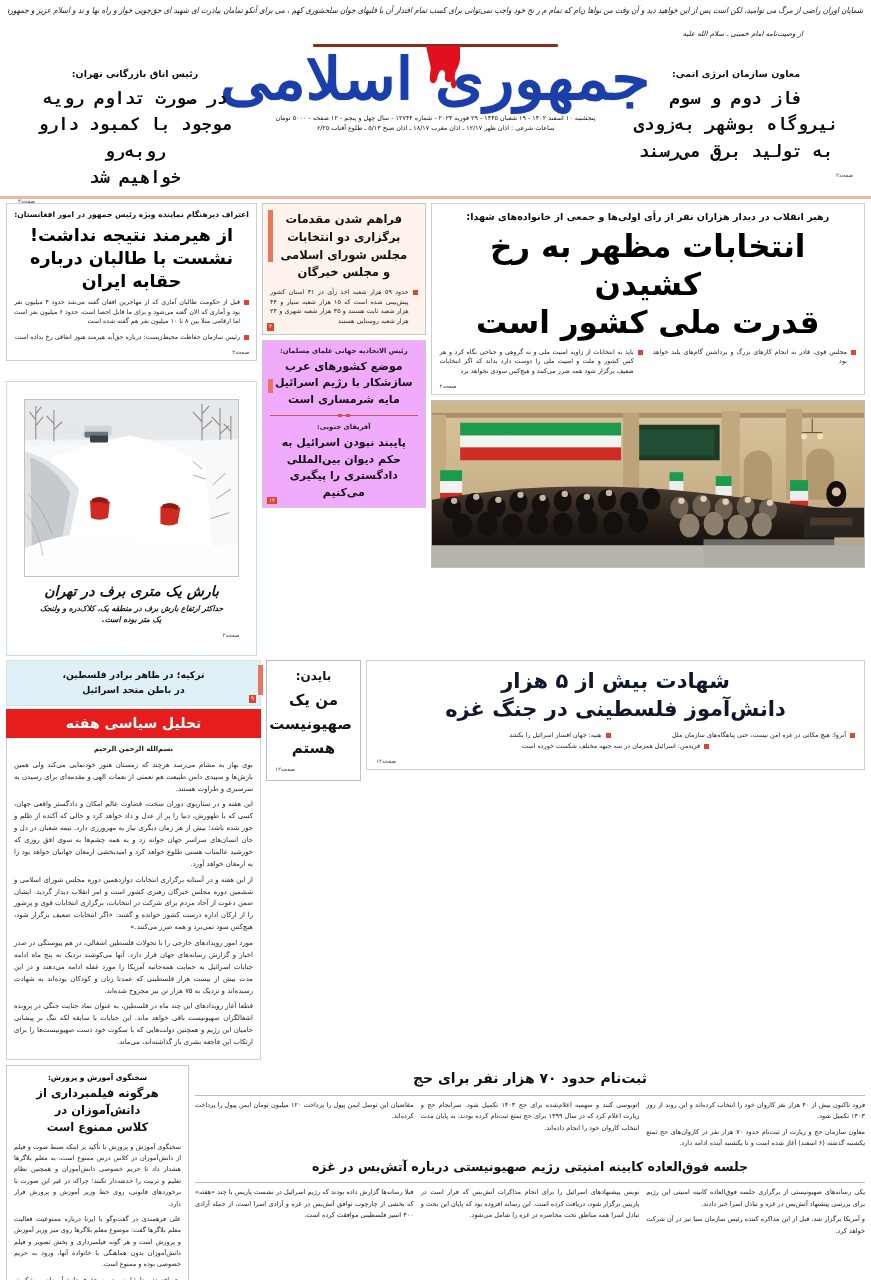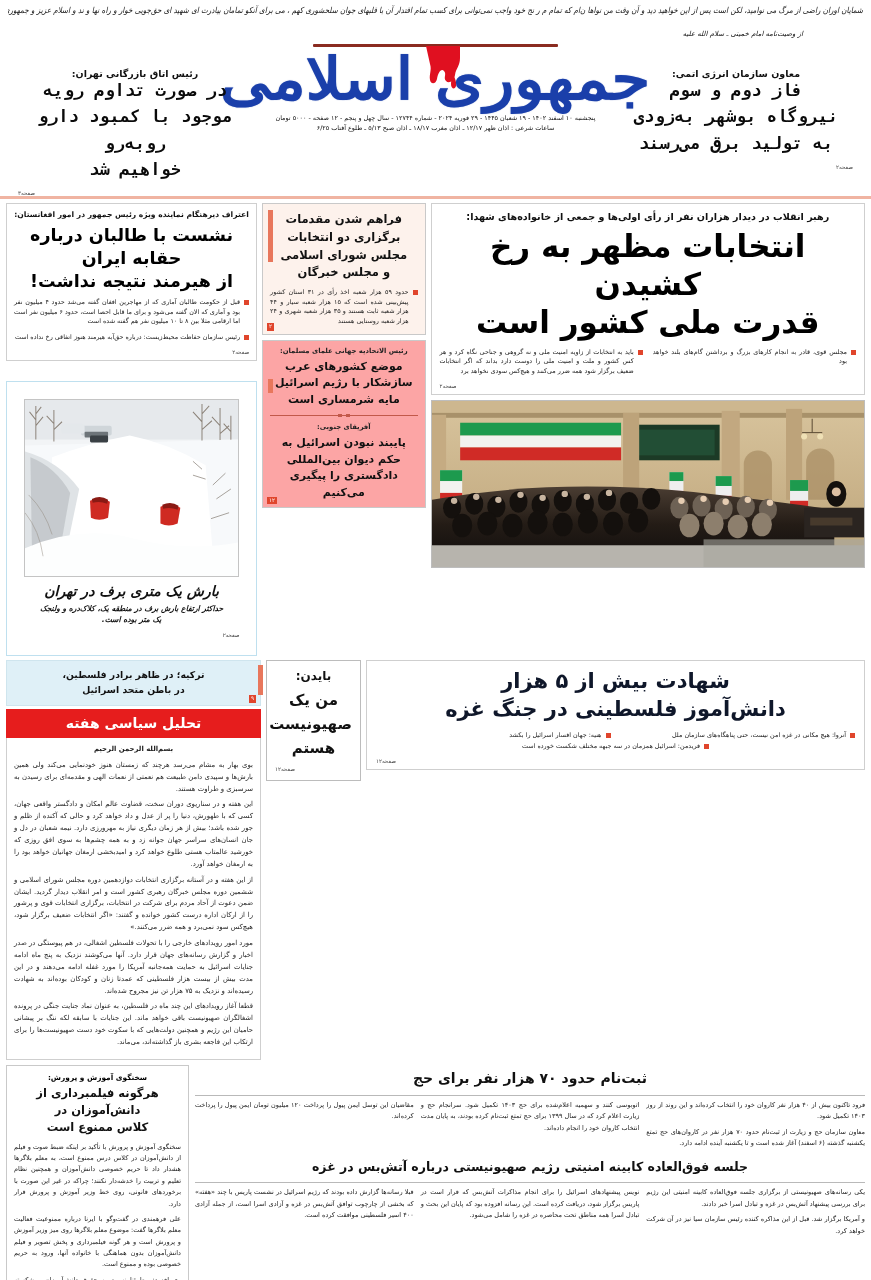--- a/index.html
+++ b/index.html
@@ -55,21 +55,21 @@
     font-family: "DejaVu Sans", sans-serif;
   }
 
   .head-side {
     position: absolute; top: 68px; width: 258px;
     text-align: center; direction: rtl;
   }
   .head-side.right { right: 6px; }
   .head-side.left  { left: 6px; }
   .head-kicker {
-    font-size: 9.5px; color: #111; font-weight: bold; 
+    font-size: 9.5px; color: #111; font-weight: bold; margin-bottom: 8px;
     font-family: "DejaVu Sans", sans-serif;
   }
   .head-main {
     font-size: 17px; font-weight: bold; color: #0a0a0a; line-height: 1.55;
     font-family: Liberation Mono, monospace;
   }
   .page-ref {
     font-size: 5.5px; color: #444; margin-top: 6px; text-align: right;
   }
   .head-side.right .page-ref { text-align: right; padding-right: 12px; }
@@ -127,21 +127,21 @@
     font-size: 11.5px; font-weight: bold; color: #111; text-align: center;
     line-height: 1.55; font-family: "DejaVu Sans", sans-serif;
   }
   .box-body { margin-top: 6px; }
   .mini-num {
     position: absolute; bottom: 3px; left: 4px;
     background:#e0452c; color:#fff; font-size: 5.5px; padding: 1px 2px; line-height:1;
   }
 
   .box-white {
-    margin-top: 5px; border: 1px solid #c9c9c9; background: #fca5a5;
+    margin-top: 5px; border: 1px solid #c9c9c9; background: #f0abfc;
     padding: 6px 7px; direction: rtl; position: relative;
   }
   .sub-kicker { font-size: 6.8px; text-align:center; color:#222; margin-bottom: 4px; font-weight:bold;}
   .sub-title {
     font-size: 11px; font-weight: bold; color:#111; text-align:center; line-height:1.5;
     font-family:"DejaVu Sans", sans-serif;
   }
   .dot-rule {
     margin: 7px 0; height: 1px; background:#c2594a; position: relative;
   }
@@ -455,22 +455,22 @@
         <div class="sub-kicker">آفریقای جنوبی:</div>
         <div class="sub-title">پایبند نبودن اسرائیل به حکم دیوان بین‌المللی دادگستری را پیگیری می‌کنیم</div>
         <div class="mini-num">۱۲</div>
       </div>
     </div>
 
     <div class="col-left">
       <div class="afghan">
         <div class="afghan-kicker">اعتراف دیرهنگام نماینده ویژه رئیس جمهور در امور افغانستان:</div>
         <div class="afghan-title">
+          <div>از هیرمند نتیجه نداشت!</div>
           <div>نشست با طالبان درباره حقابه ایران</div>
-          <div>از هیرمند نتیجه نداشت!</div>
         </div>
         <div class="bullets">
           <div class="bul">
             <span class="bsq"></span>
             <span class="bul-text">قبل از حکومت طالبان آماری که از مهاجرین افغان گفته می‌شد حدود ۴ میلیون نفر بود و آماری که الان گفته می‌شود و برای ما قابل احصا است، حدود ۶ میلیون نفر است اما ارقامی مثلا بین ۸ تا ۱۰ میلیون نفر هم گفته شده است</span>
           </div>
           <div class="bul" style="margin-top:6px">
             <span class="bsq"></span>
             <span class="bul-text">رئیس سازمان حفاظت محیط‌زیست: درباره حق‌آبه هیرمند هنوز اتفاقی رخ نداده است</span>
           </div>

